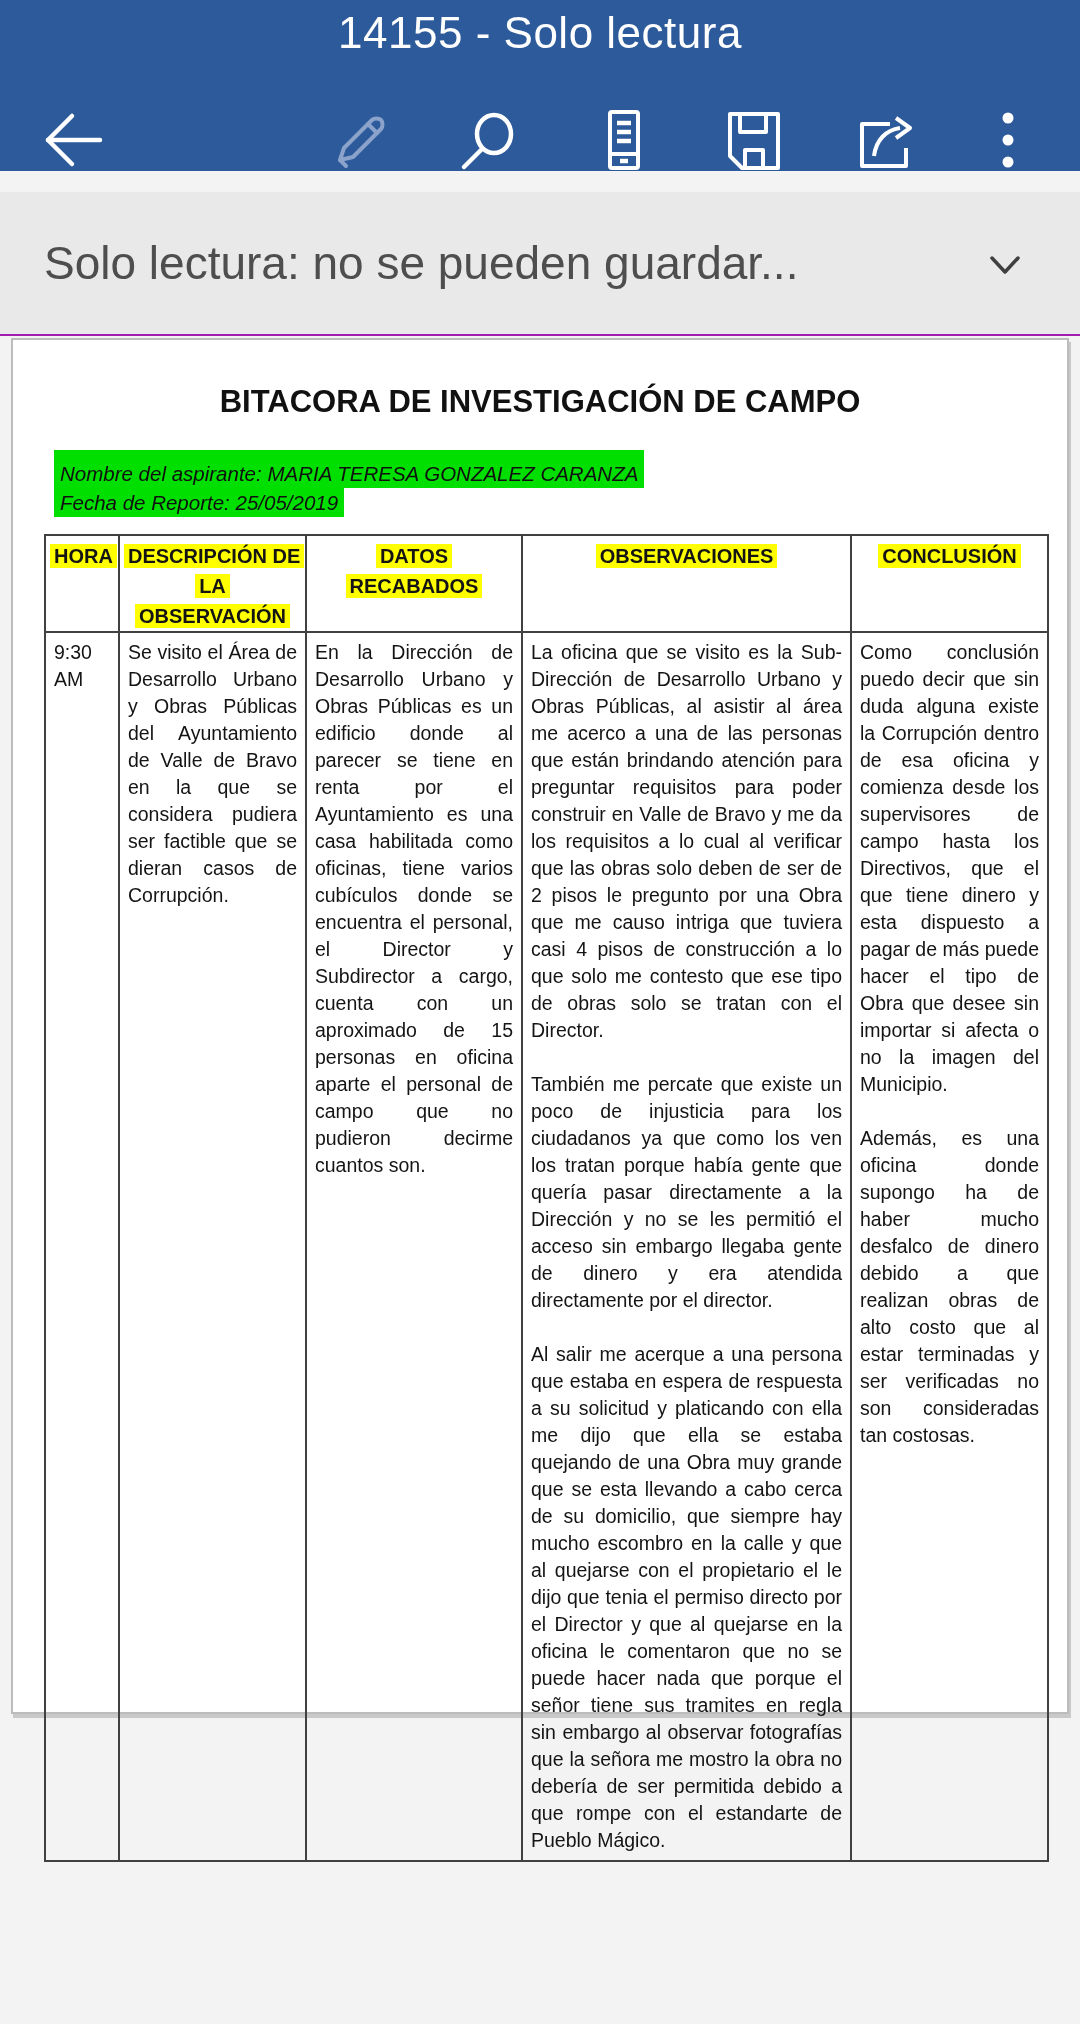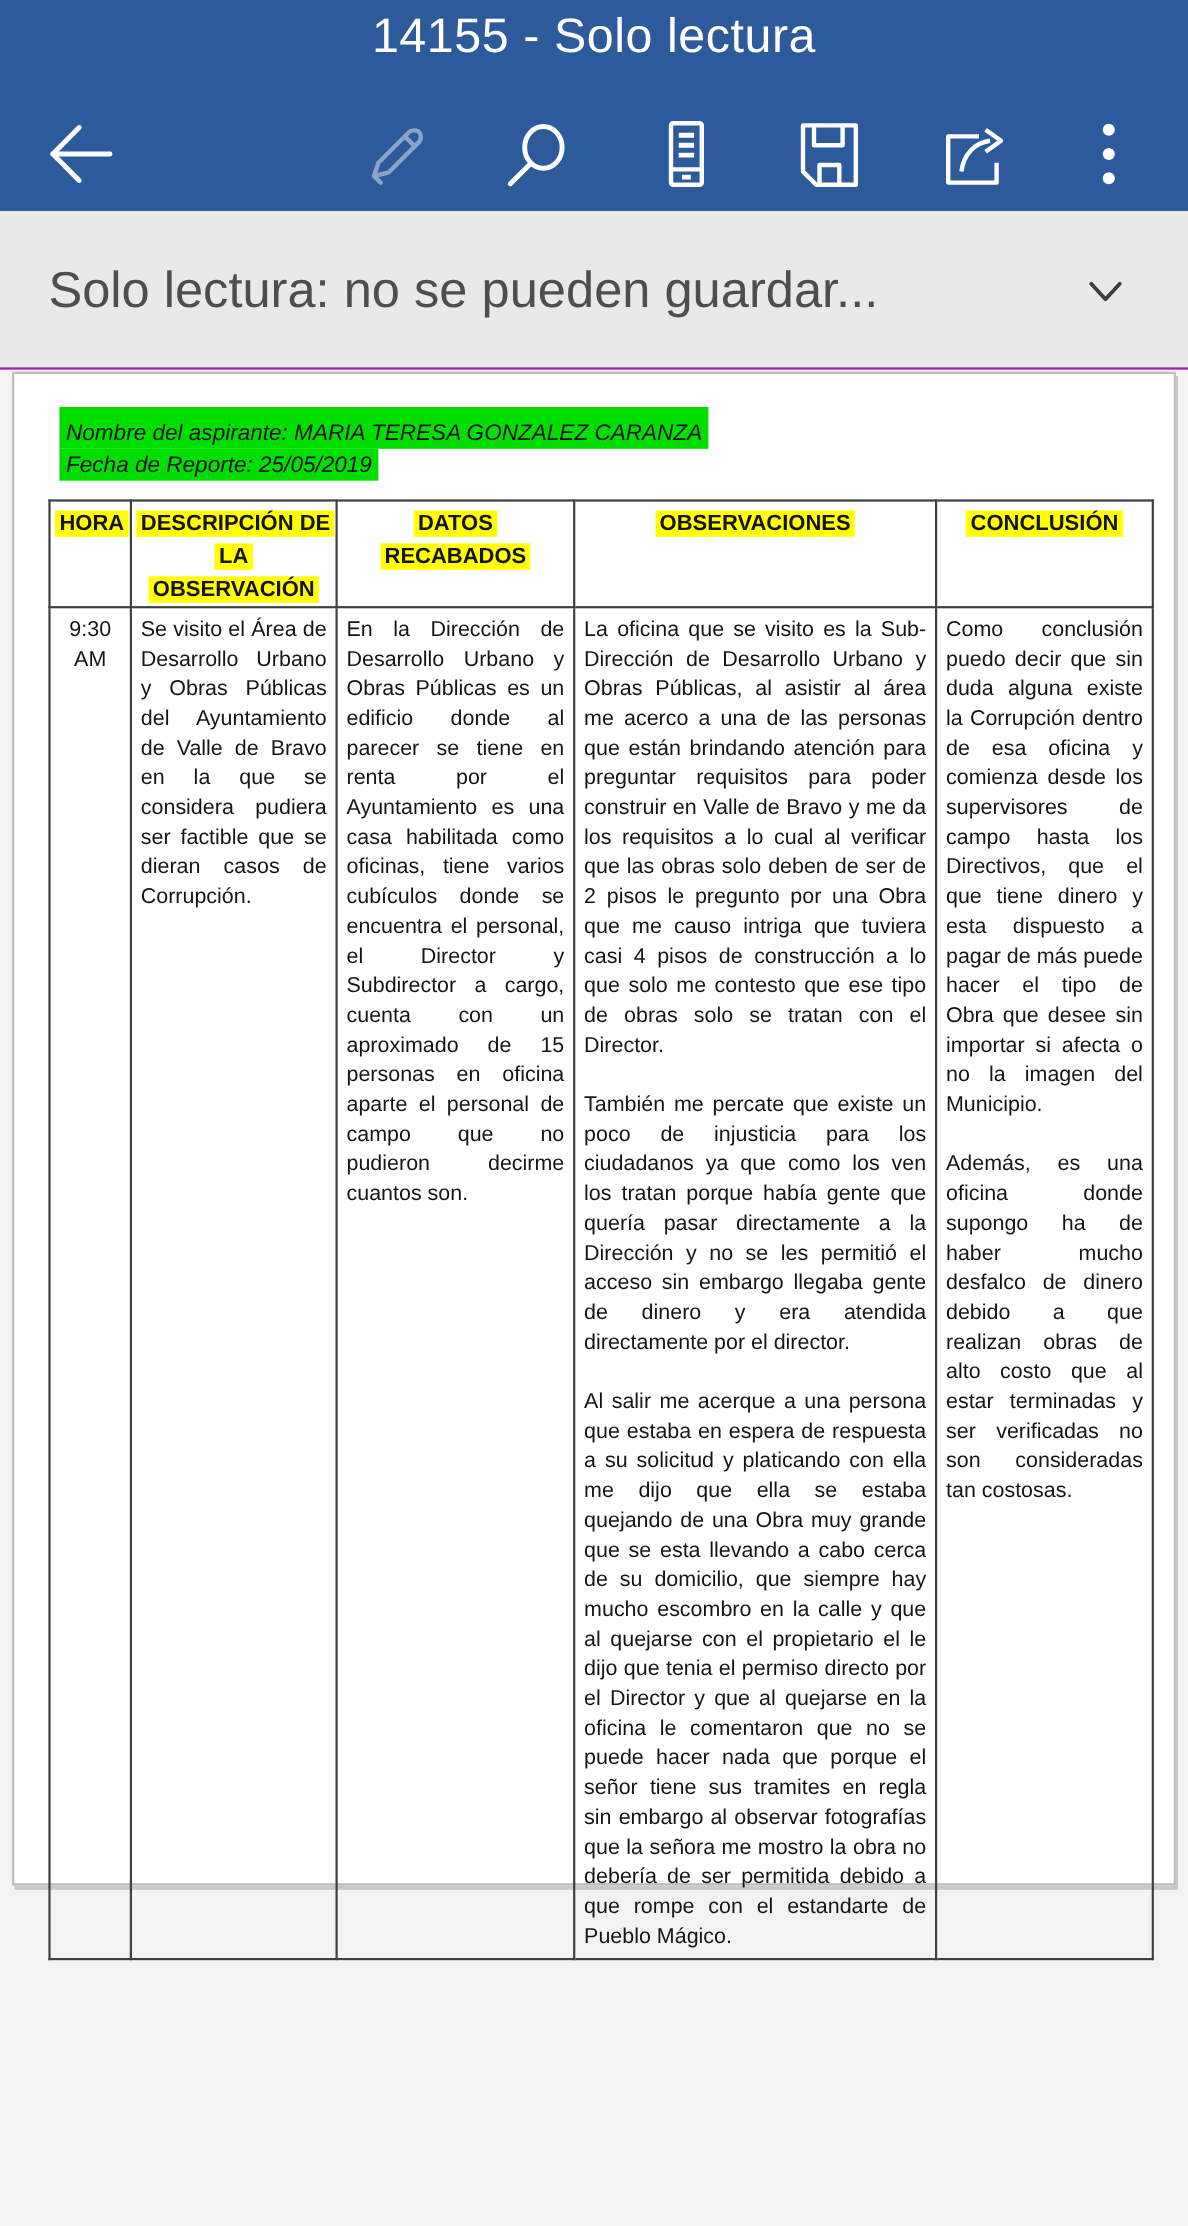--- a/index.html
+++ b/index.html
@@ -1,21 +1,21 @@
 <!DOCTYPE html>
 <html><head>
 <meta charset="utf-8">
 <style>
   html,body{margin:0;padding:0;}
   body{
     width:1080px;height:2024px;position:relative;overflow:hidden;
     font-family:"Liberation Sans",sans-serif;background:#f3f3f3;
   }
   
-  .appbar{position:absolute;top:0;left:0;width:1080px;height:192px;background:#2d5a9b;}
+  .appbar{position:absolute;top:0;left:0;width:1080px;height:171px;background:#2d5a9b;}
   .appbar-title{position:absolute;top:8px;left:0;width:100%;text-align:center;
     color:#ffffff;font-size:44px;font-weight:400;letter-spacing:0.5px;}
   .icon{position:absolute;top:106px;width:68px;height:68px;}
   .icon svg{width:68px;height:68px;display:block;}
   .ic-back{left:38px;}
   .ic-edit{left:326px;}
   .ic-search{left:456px;}
   .ic-mobile{left:590px;}
   .ic-save{left:718px;}
   .ic-share{left:850px;}
@@ -41,21 +41,21 @@
   table.log{border-collapse:collapse;table-layout:fixed;margin:17px 0 0 31px;width:1003px;
     color:#141414;}
   table.log th,table.log td{border:2px solid #404040;vertical-align:top;}
   col.c-hora{width:74px;}  col.c-desc{width:187px;}  col.c-datos{width:216px;}
   col.c-obs{width:329px;}  col.c-conc{width:197px;}
   th.hd{height:62px;padding:5px 4px 0 4px;text-align:center;font-size:20px;
     font-weight:bold;line-height:30px;}
   .hl{background:#ffff00;padding:1px 4px;-webkit-box-decoration-break:clone;
     box-decoration-break:clone;}
   td.cell{height:944px;padding:6px 8px;font-size:19.5px;line-height:27px;text-align:justify;}
-  td.cell-hora{text-align:center;padding:6px 8px;}
+  td.cell-hora{text-align:left;padding:6px 8px;}
   td.cell p{margin:0 0 27px 0;}
   td.cell p:last-child{margin-bottom:0;}
 </style>
 </head>
 <body>
 
 <div class="appbar">
   <div class="appbar-title">14155 - Solo lectura</div>
 
   <div class="icon ic-back">
@@ -119,20 +119,21 @@
   <div class="banner-chevron">
     <svg viewBox="0 0 46 46" fill="none" stroke="#3f3f3f" stroke-width="3.5" stroke-linecap="round" stroke-linejoin="round">
         <path d="M10 16 L23 30 L36 16"></path>
       </svg>
   </div>
 </div>
 
 <div class="content">
   <div class="page">
 
+    <div class="doc-title">BITACORA DE INVESTIGACIÓN DE CAMPO</div>
 
     <div class="meta">
       <div class="meta-line first">Nombre del aspirante: MARIA TERESA GONZALEZ CARANZA</div>
       <div class="meta-line">Fecha de Reporte: 25/05/2019</div>
     </div>
 
     <table class="log">
       <colgroup>
         <col class="c-hora">
           <col class="c-desc">

